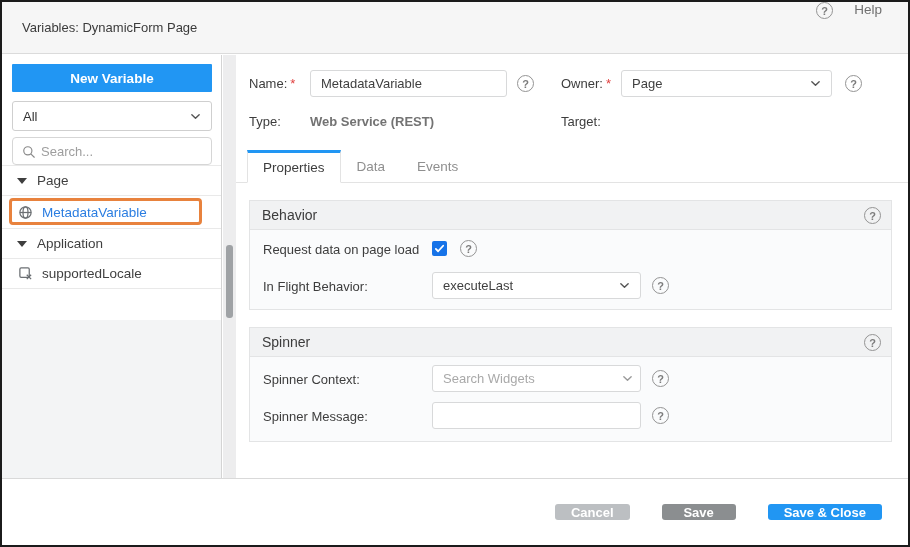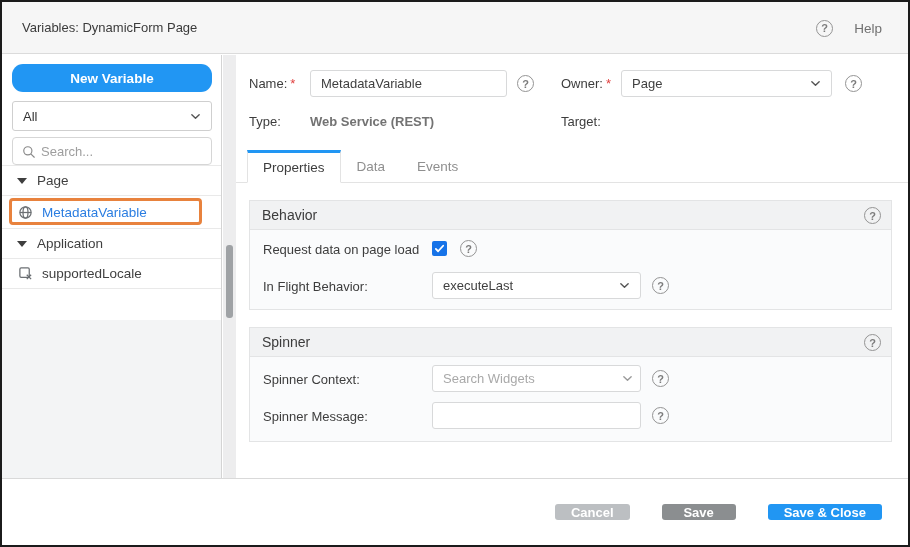--- a/index.html
+++ b/index.html
@@ -8,35 +8,35 @@
 
   .page { position:relative; width:910px; height:547px; border:2px solid #1b1b1b;
           background:#fff; overflow:hidden; }
 
   
   .titlebar { position:absolute; left:0; right:0; top:0; height:52px;
               background:#f6f6f6; border-bottom:1px solid #dbdbdb; }
   .titlebar .title { position:absolute; left:20px; top:0; line-height:52px;
                      font-size:13px; color:#3b3b3b; }
   .titlebar .help { position:absolute; right:26px; top:0; height:52px;
-                    display:flex; align-items:center; gap:21px; color:#707070;
+                    display:flex; gap:21px; color:#707070;
                     font-size:13.5px; cursor:pointer; }
 
   .help-circle { width:17px; height:17px; border:1px solid #949494; border-radius:50%;
                  display:inline-flex; align-items:center; justify-content:center;
                  color:#7c7c7c; font-size:11px; font-weight:bold; flex:0 0 auto; }
   .help-circle::before { content:"?"; }
 
   
   .sidebar { position:absolute; left:0; top:53px; width:220px; height:423px;
              background:#fff; border-right:1px solid #d4d4d4; }
   .sidebar-bottom { position:absolute; left:0; right:0; top:265px; bottom:0;
                     background:#f3f4f5; }
   .new-var { position:absolute; left:10px; top:9px; width:200px; height:28px;
-             background:#2196f3; color:#fff; border:none; border-radius:11px;
+             background:#2196f3; color:#fff; border:none; border-radius:1px;
              font-family:inherit; font-size:13.5px; font-weight:bold; cursor:pointer; }
   .filter-select { position:absolute; left:10px; top:46px; width:200px; height:30px;
                    border:1px solid #cfcfcf; border-radius:3px; background:#fff;
                    display:flex; align-items:center; padding:0 10px; font-size:13px;
                    color:#333; cursor:pointer; }
   .filter-select .chev { margin-left:auto; display:flex; }
   .search-box { position:absolute; left:10px; top:82px; width:200px; height:28px;
                 border:1px solid #d6d6d6; border-radius:4px; background:#fff; }
   .search-box .sicon { position:absolute; left:9px; top:7px; display:flex; }
   .search-box input { position:absolute; left:28px; top:0; width:168px; height:26px;

